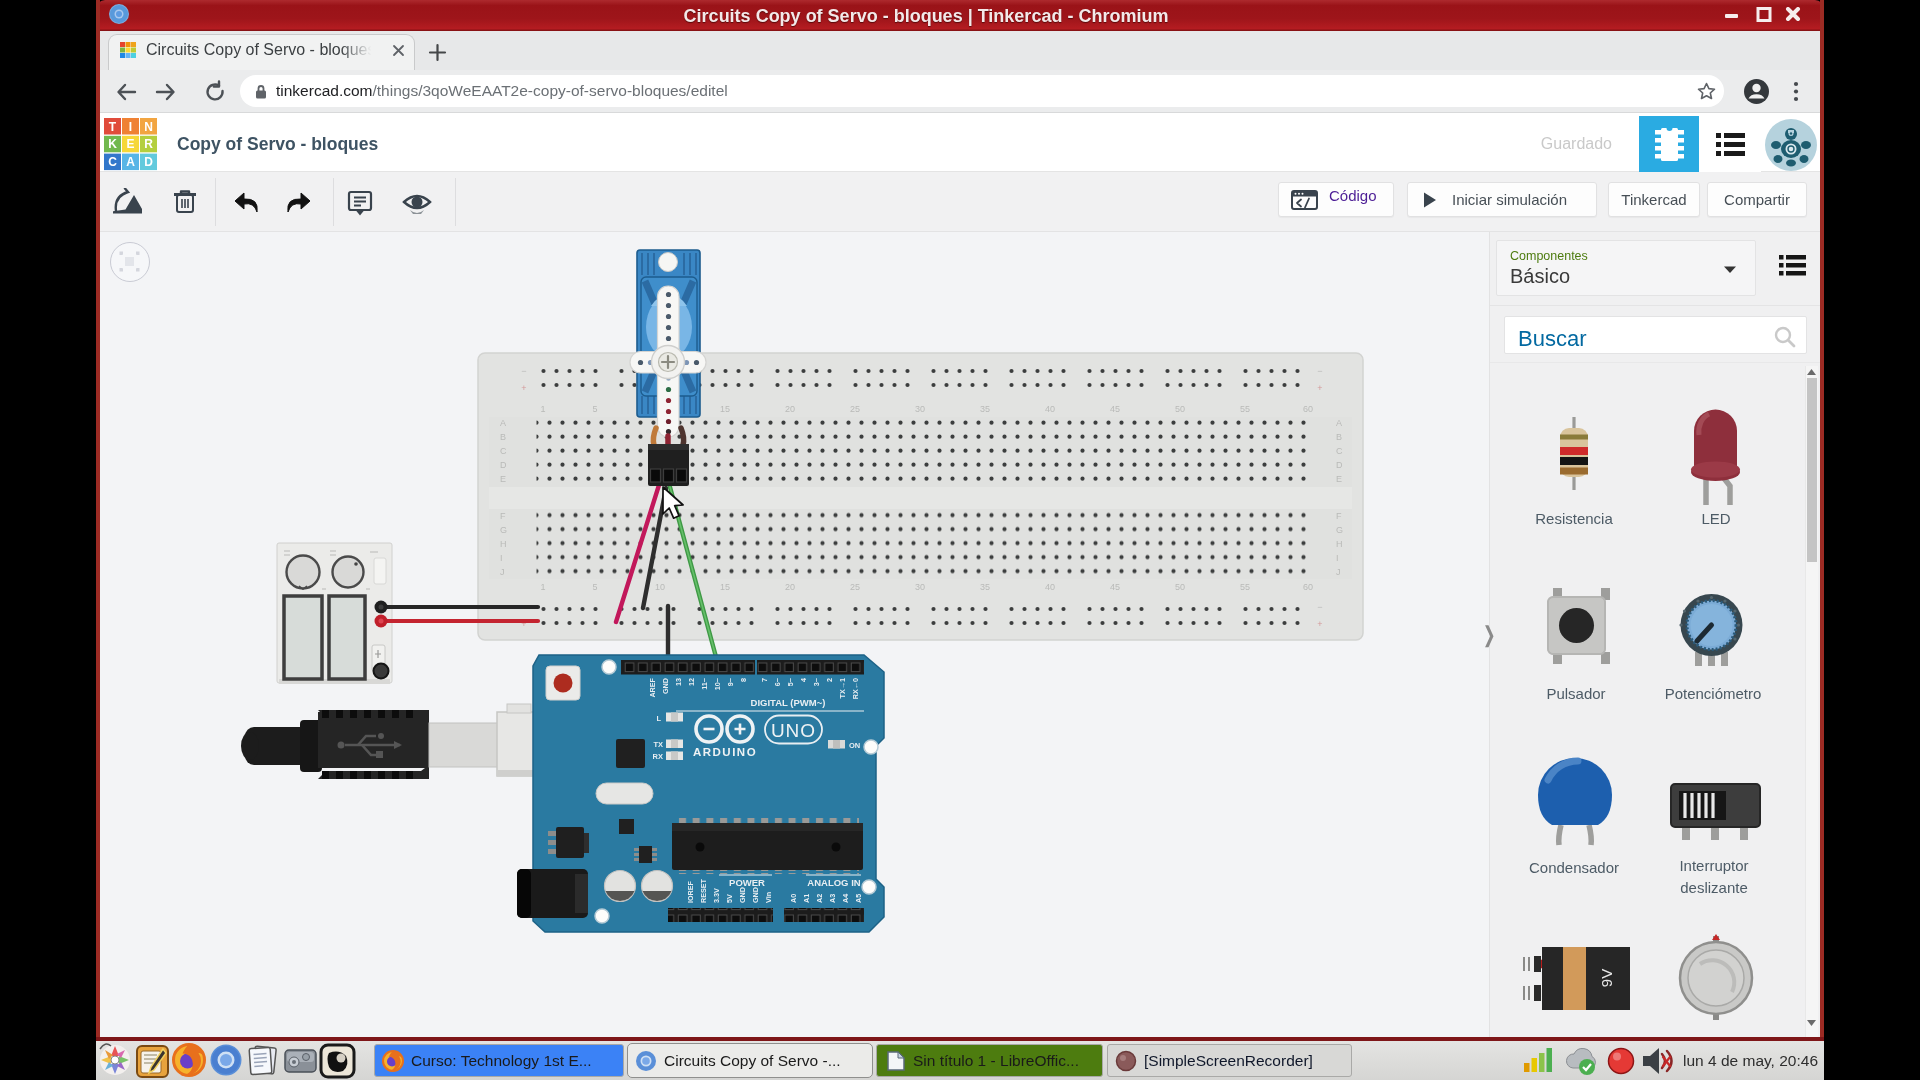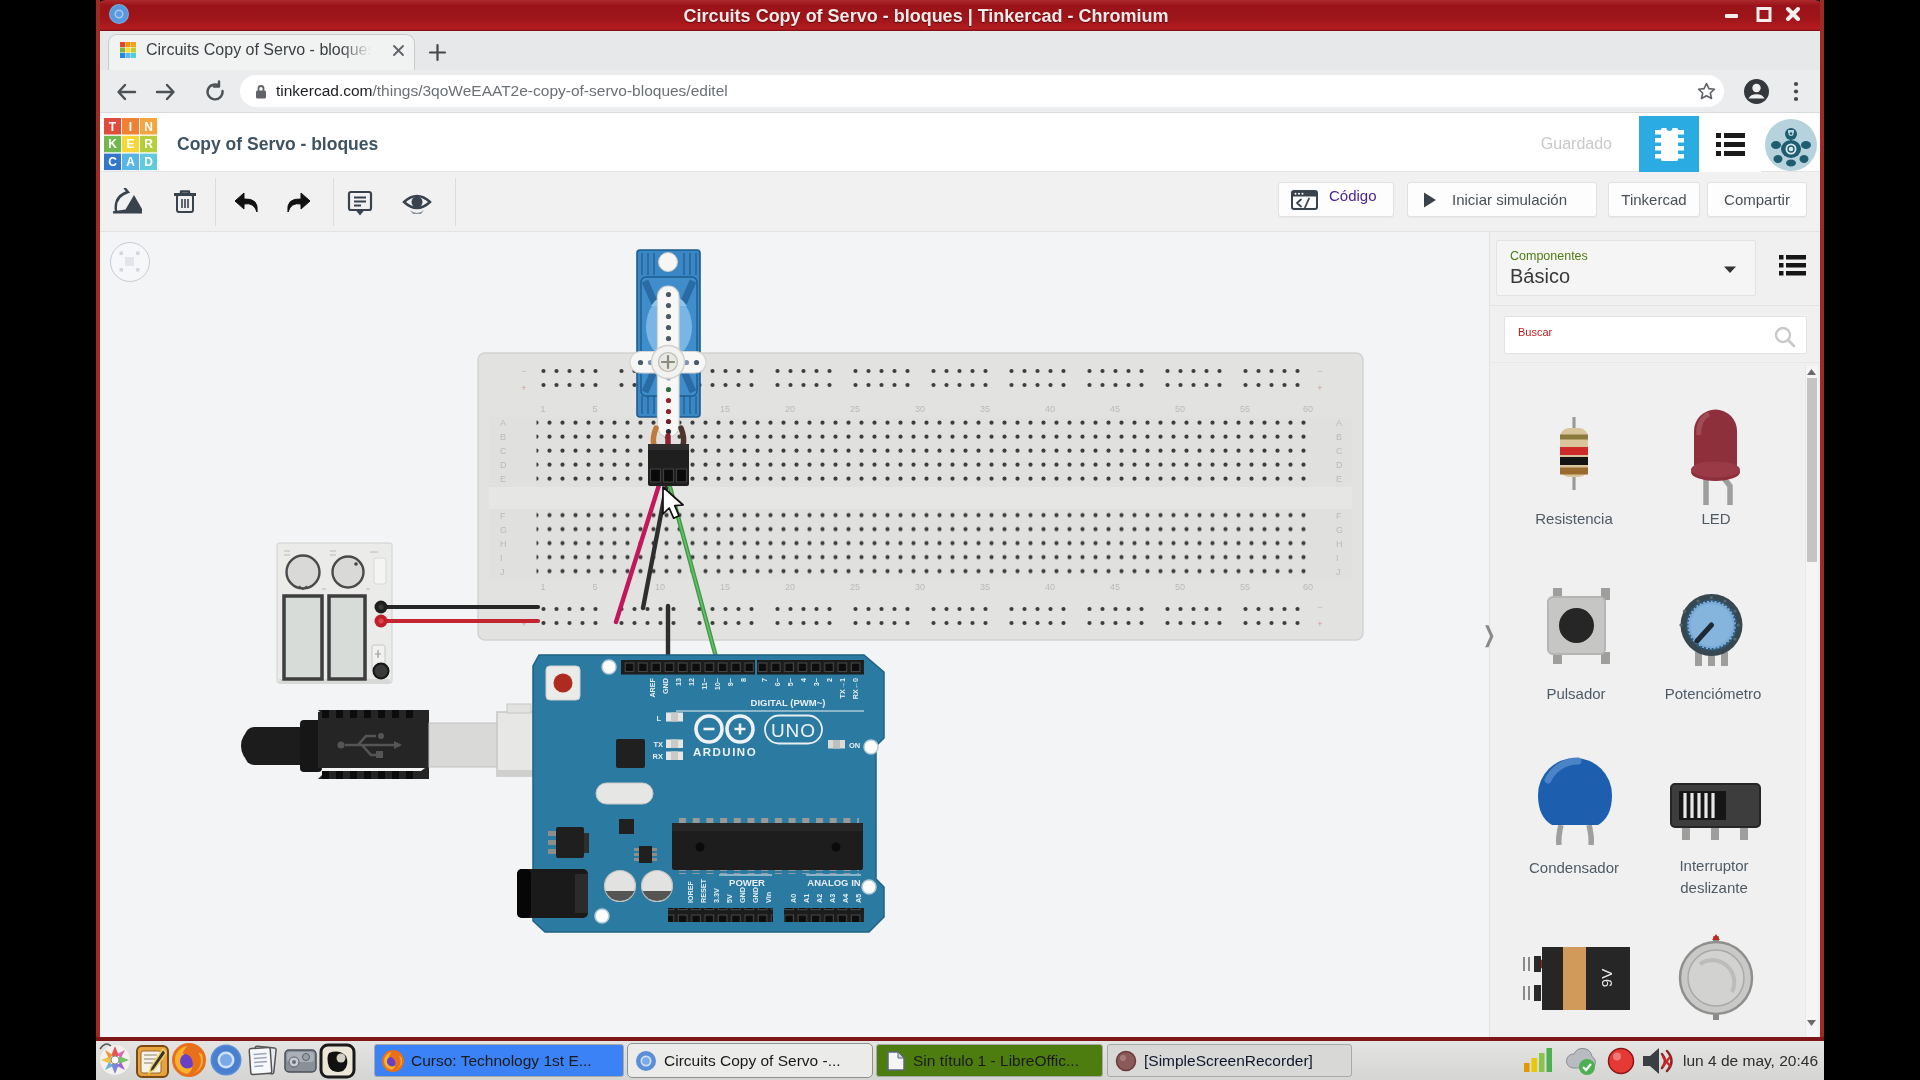--- a/index.html
+++ b/index.html
@@ -578,21 +578,21 @@
     <g fill="#161616">
 <rect x="0" y="0" width="4.5" height="4.5"></rect>
       <rect x="7" y="0" width="20" height="4.5"></rect>
 <rect x="0" y="8" width="4.5" height="4.5"></rect>
       <rect x="7" y="8" width="20" height="4.5"></rect>
 <rect x="0" y="16" width="4.5" height="4.5"></rect>
       <rect x="7" y="16" width="20" height="4.5"></rect>
 </g>
   </svg>
 <div class="abs" style="left:1504px;top:316px;width:303px;height:38px;background:#fff;border:1px solid #e3e3e4;border-radius:2px">
-<div class="abs" style="left:13px;top:9px;font-size:11px;color:#b91c1c">Buscar</div>
+<div class="abs" style="left:13px;top:9px;font-size:22px;color:#0369a1">Buscar</div>
 <svg class="abs" style="left:268px;top:8px" width="24" height="24">
       <circle cx="10" cy="10" r="7" fill="none" stroke="#c9c9c9" stroke-width="2.4"></circle>
       <path d="M15.5 15.5 L21 21" stroke="#c9c9c9" stroke-width="2.8" stroke-linecap="round"></path>
     </svg>
 </div>
 <div class="abs" style="left:1480px;top:622px;font-size:22px;color:#8a8a8a;transform:scaleX(.7)">❯</div>
 
 <div class="abs" style="left:1805px;top:366px;width:13px;height:671px;background:#f5f5f5;border-left:1px solid #e8e8e8"></div>
 <div class="abs" style="left:1806.5px;top:378px;width:10px;height:184px;background:#c4c4c4"></div>
 <svg class="abs" style="left:1806px;top:368px" width="11" height="8">

